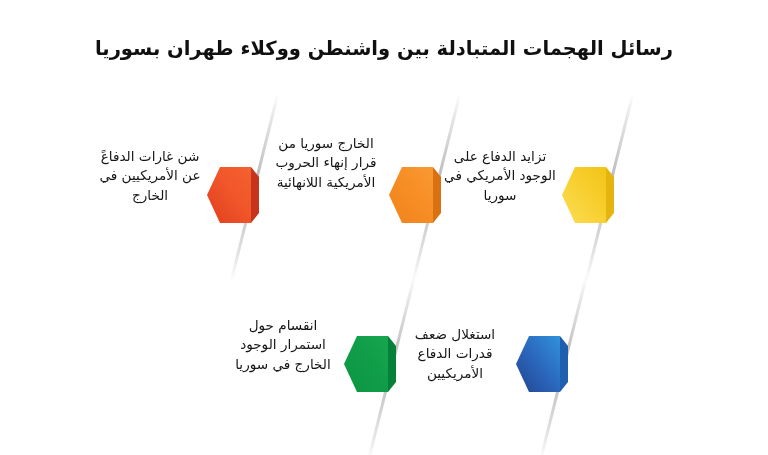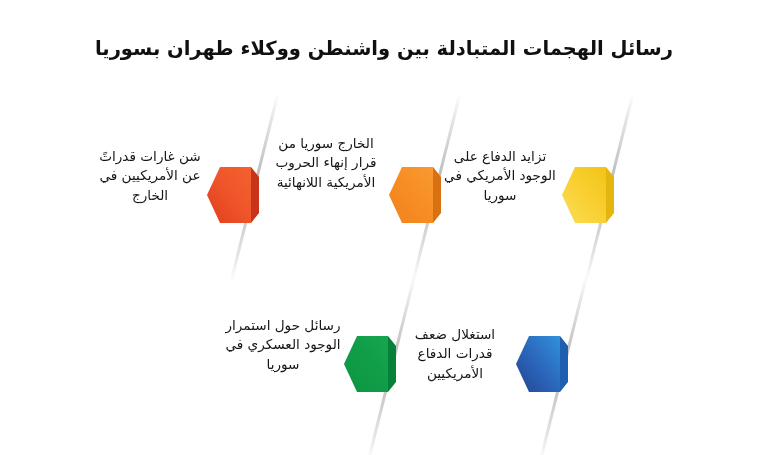--- a/index.html
+++ b/index.html
@@ -95,21 +95,21 @@
           <linearGradient id="g1" x1="0" y1="1" x2="1" y2="0">
             <stop offset="0%" stop-color="#E03E1C"></stop>
             <stop offset="55%" stop-color="#F0562A"></stop>
             <stop offset="100%" stop-color="#F4612F"></stop>
           </linearGradient>
         </defs>
         <polygon points="0,28 13,0 44,0 44,56 13,56" fill="url(#g1)"></polygon>
         <polygon points="44,0 52,10 52,46 44,56" fill="#C7341A"></polygon>
       </svg>
     </div>
-    <div class="caption cap-w1" style="left:94px; top:147px;">شن غارات قدراتً عن الأمريكيين في الخارج</div>
+    <div class="caption cap-w1" style="left:94px; top:147px;">شن غارات الدفاعً عن الأمريكيين في الخارج</div>
   </div>
 
   <div class="node" style="left:0; top:0;">
     <div class="hex" style="left:389px; top:167px;">
       <svg viewBox="0 0 52 56" xmlns="http://www.w3.org/2000/svg">
         <defs>
           <linearGradient id="g2" x1="0" y1="1" x2="1" y2="0">
             <stop offset="0%" stop-color="#F2821B"></stop>
             <stop offset="60%" stop-color="#F78F26"></stop>
             <stop offset="100%" stop-color="#F99A33"></stop>
@@ -146,21 +146,21 @@
           <linearGradient id="g4" x1="0" y1="1" x2="1" y2="0">
             <stop offset="0%" stop-color="#0C9542"></stop>
             <stop offset="60%" stop-color="#119E49"></stop>
             <stop offset="100%" stop-color="#17A64E"></stop>
           </linearGradient>
         </defs>
         <polygon points="0,28 13,0 44,0 44,56 13,56" fill="url(#g4)"></polygon>
         <polygon points="44,0 52,10 52,46 44,56" fill="#07803A"></polygon>
       </svg>
     </div>
-    <div class="caption cap-w2" style="left:224px; top:316px;">رسائل حول استمرار الوجود العسكري في سوريا</div>
+    <div class="caption cap-w2" style="left:224px; top:316px;">انقسام حول استمرار الوجود الخارج في سوريا</div>
   </div>
 
   <div class="node" style="left:0; top:0;">
     <div class="hex" style="left:516px; top:336px;">
       <svg viewBox="0 0 52 56" xmlns="http://www.w3.org/2000/svg">
         <defs>
           <linearGradient id="g5" x1="0" y1="1" x2="1" y2="0">
             <stop offset="0%" stop-color="#22448F"></stop>
             <stop offset="45%" stop-color="#2A63B8"></stop>
             <stop offset="100%" stop-color="#3191DC"></stop>

